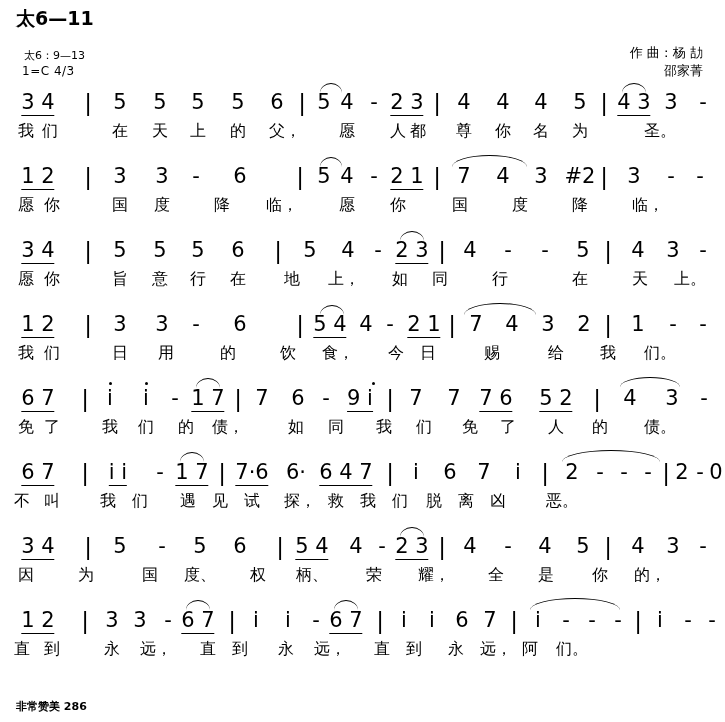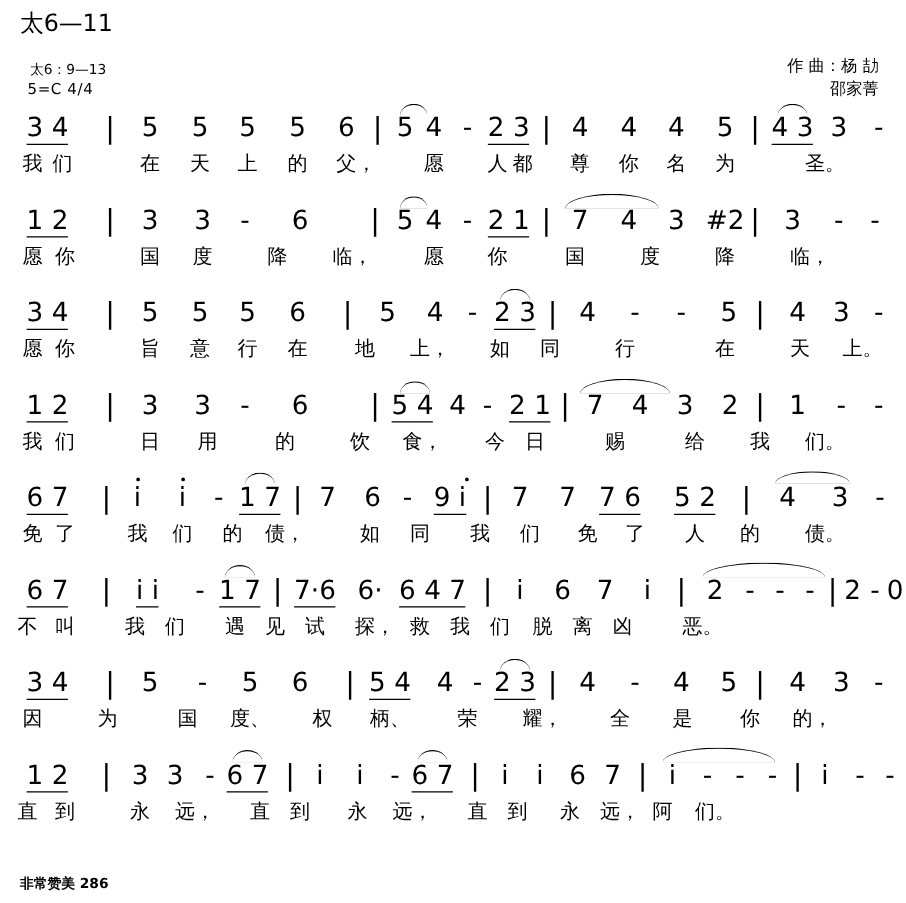--- a/index.html
+++ b/index.html
@@ -20,21 +20,21 @@
     width: 725px;
     height: 722px;
   }
 
   
   .top-ref {
     position: absolute;
     left: 16px;
     top: 6px;
     font-size: 19px;
-    font-weight: normal;
+    font-weight: bold;
     font-family: "DejaVu Sans", "Liberation Sans", sans-serif;
     letter-spacing: 0px;
   }
   .title {
     position: absolute;
     left: 0;
     right: 0;
     top: 8px;
     text-align: center;
     font-size: 25px;
@@ -142,21 +142,21 @@
     font-weight: bold;
   }
 </style>
 </head>
 <body>
 
 <div class="sheet">
 
   <div class="top-ref">太6—11</div>
   <div class="scripture">太6：9—13</div>
-  <div class="keysig">5=C 4/4</div>
+  <div class="keysig">1=C 4/3</div>
   <div class="credit1">作 曲：杨 劼</div>
   <div class="credit2">邵家菁</div>
 
   <div class="system" style="top:90px;">
     <div class="notes-row">
       <span class="tok u1" style="left:38px;">3 4</span>
       <span class="bar" style="left:88px;">|</span>
       <span class="tok" style="left:120px;">5</span>
       <span class="tok" style="left:160px;">5</span>
       <span class="tok" style="left:198px;">5</span>

